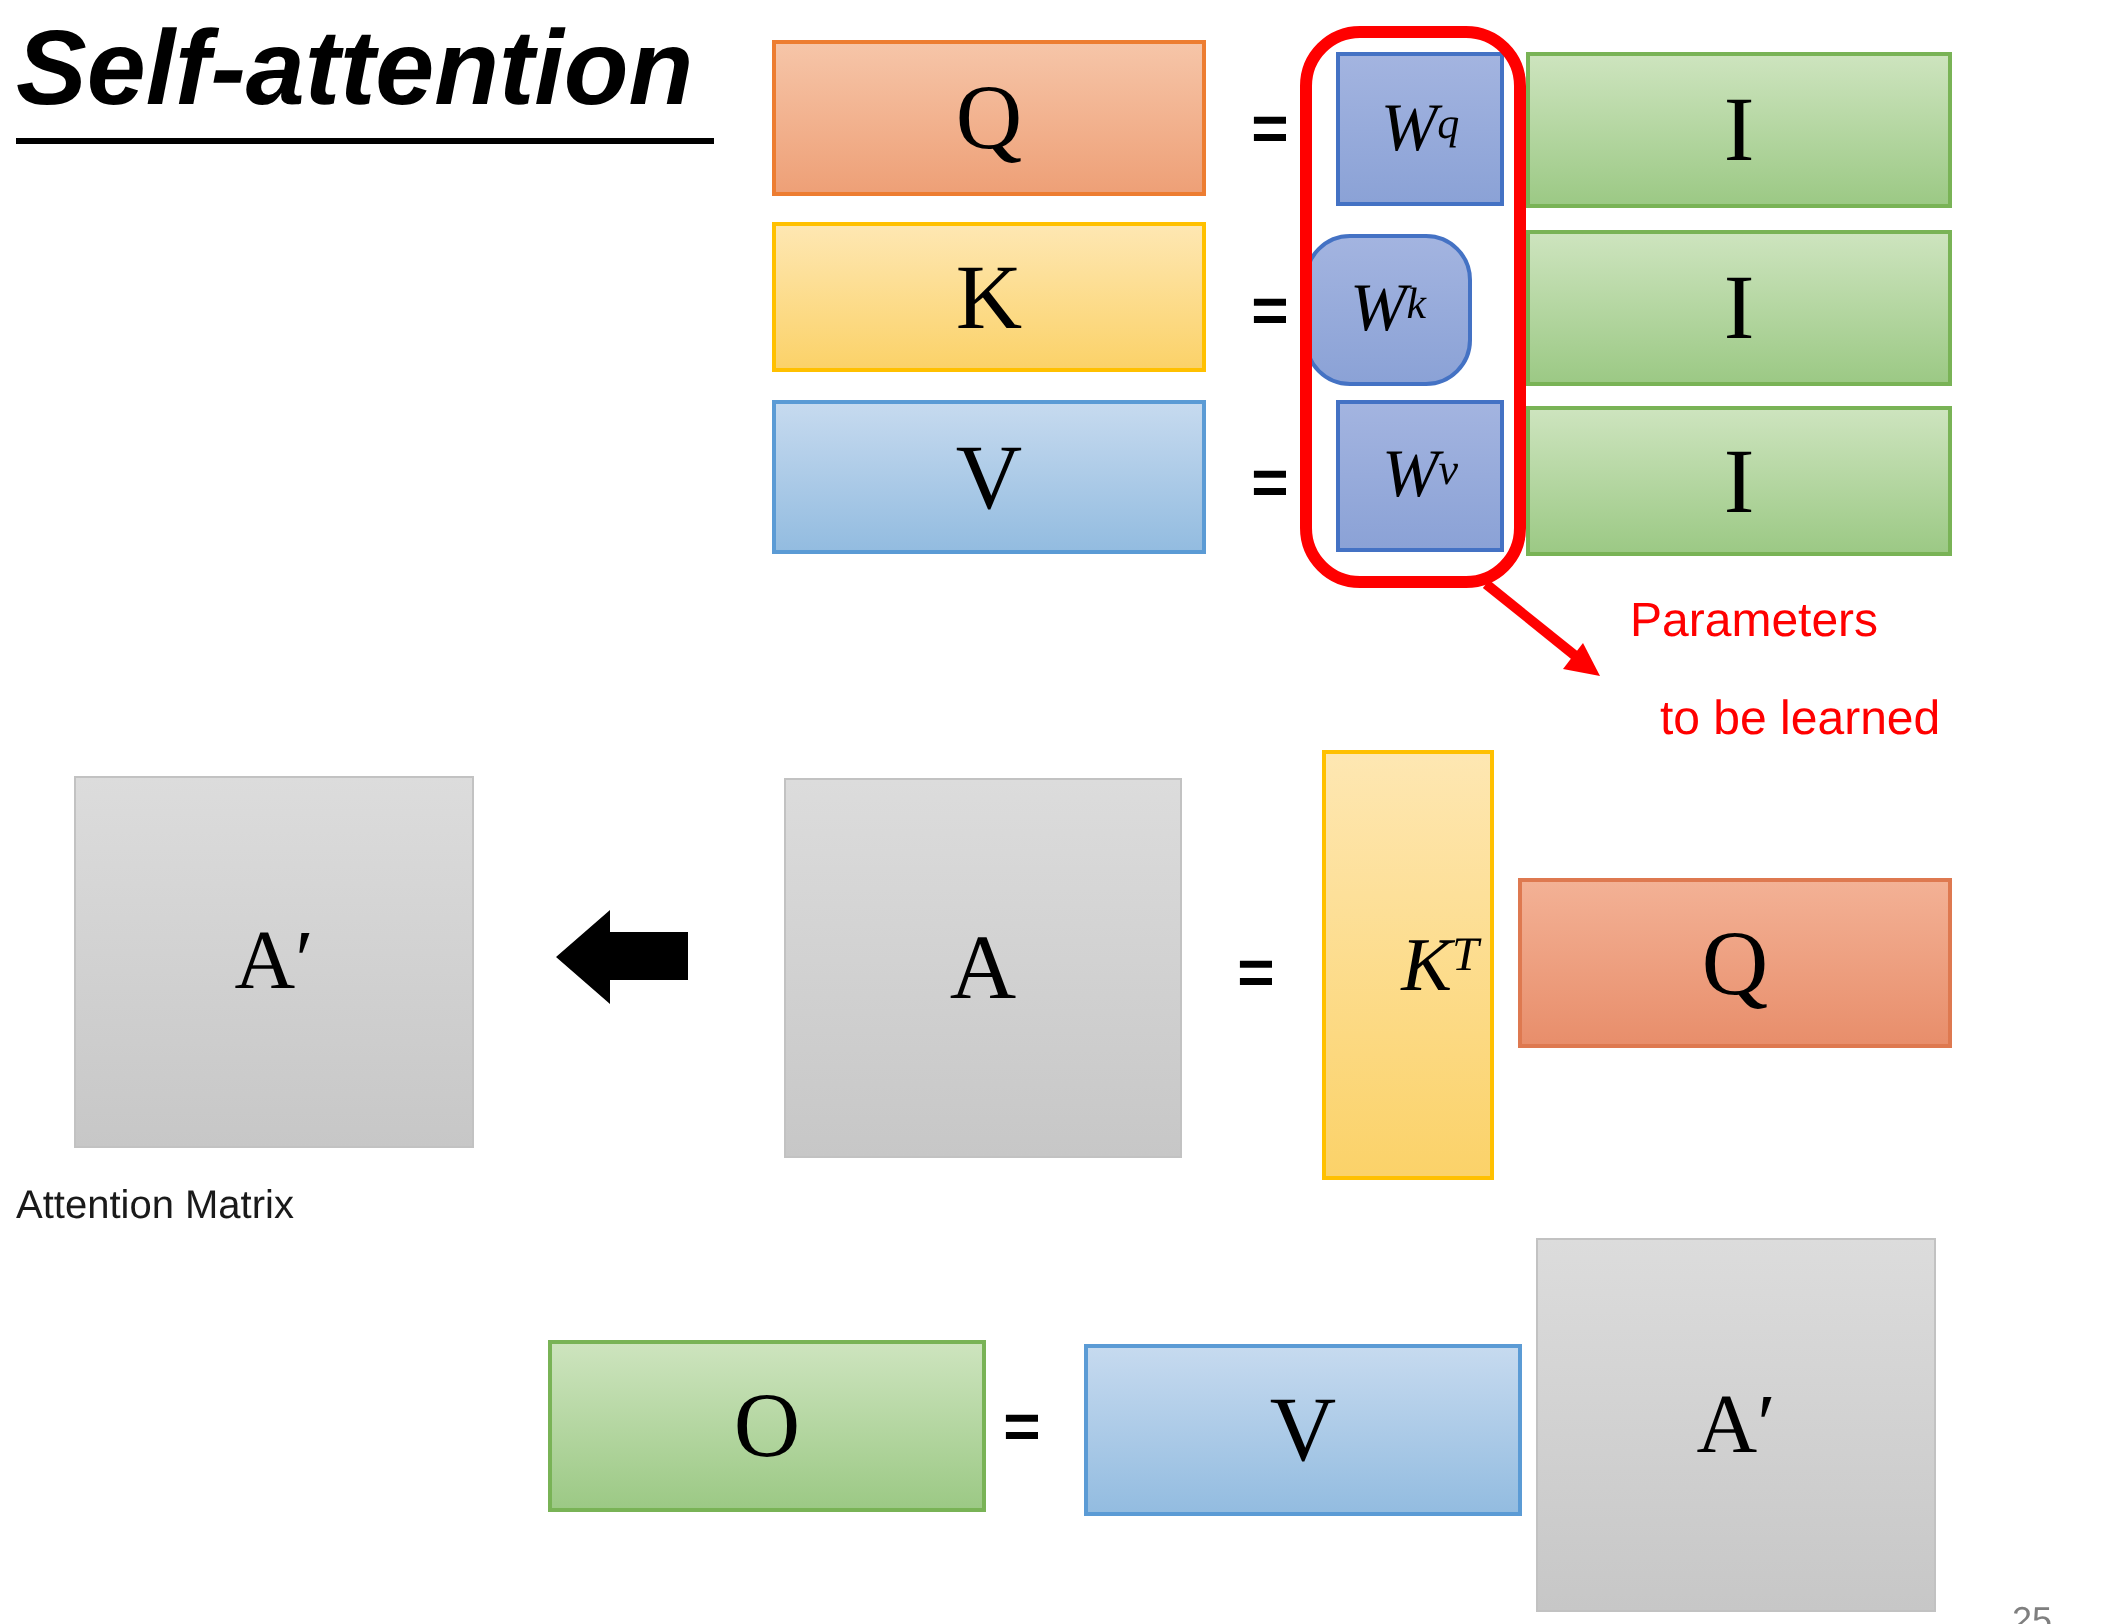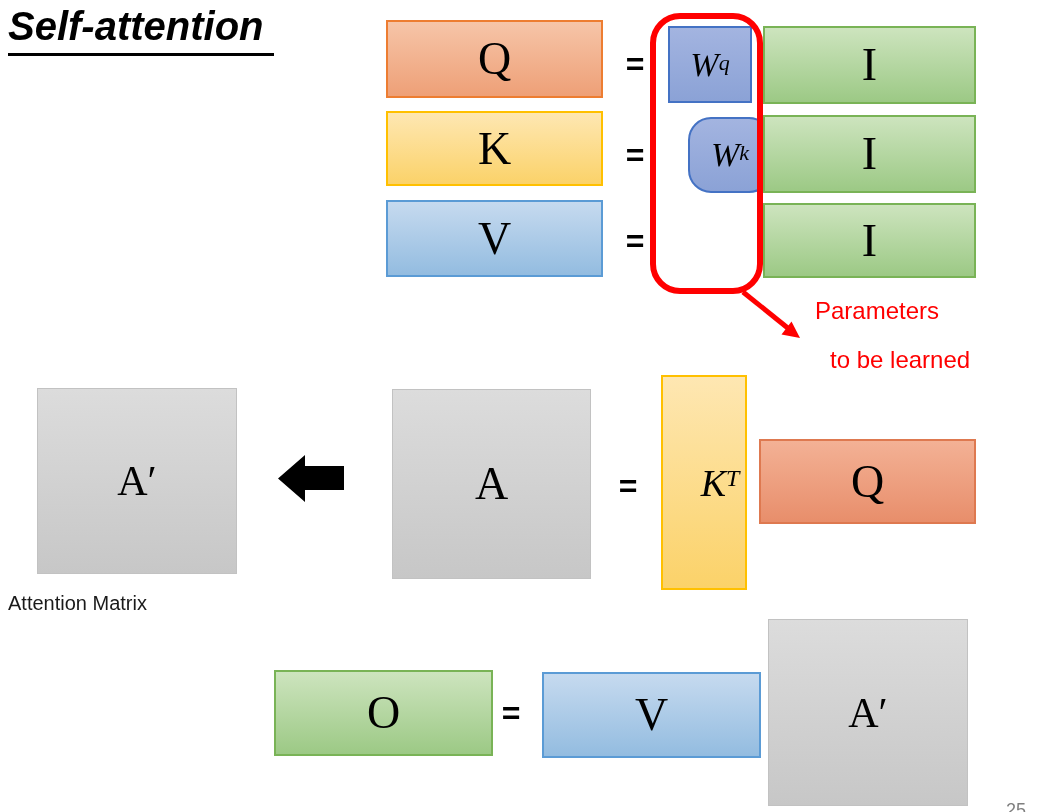--- a/index.html
+++ b/index.html
@@ -27,21 +27,21 @@
     position:absolute;width:26px;text-align:center;
     font-weight:700;font-size:32px;line-height:36px;color:#000;
     font-family:"Liberation Sans",sans-serif;
   }
   .wtext{font-family:"Liberation Serif",serif;font-style:italic;font-size:34px;color:#000;text-align:right;}
   .wtext sup{font-size:22px;font-style:italic;vertical-align:6px;}
   .kttext{font-family:"Liberation Serif",serif;font-style:italic;font-size:38px;color:#000;}
   .kttext sup{font-size:24px;font-style:italic;vertical-align:10px;}
   .title{
     position:absolute;left:8px;top:4px;
-    font-size:40px;font-weight:700;font-style:italic;color:#000;
+    font-size:53px;font-weight:700;font-style:italic;color:#000;
     padding:0 10px 4px 0;border-bottom:3px solid #000;
   }
   .redtext{position:absolute;color:#FF0000;font-size:24px;line-height:34px;white-space:nowrap;}
   .caption{position:absolute;left:8px;top:592px;font-size:20px;color:#1a1a1a;}
   .outline-red{
     position:absolute;left:650px;top:13px;width:113px;height:281px;
     box-sizing:border-box;border:6px solid #FF0000;border-radius:30px;
     background:transparent;
   }
   .pagenum{position:absolute;left:1006px;top:800px;font-size:18px;color:#7F7F7F;}
@@ -63,22 +63,25 @@
     <span class="mletter big">V</span>
   </div>
 
   <span class="eq" style="left:622px;top:46px;">=</span>
   <span class="eq" style="left:622px;top:137px;">=</span>
   <span class="eq" style="left:622px;top:223px;">=</span>
 
   <div class="box box-indigo" style="left:668px;top:26px;width:84px;height:77px;">
     <span class="wtext"><i>W</i><sup><i>q</i></sup></span>
   </div>
-  <div class="box box-indigo" style="left:688px;top:117px;width:84px;height:76px;border-radius:23px;">
+  <div class="box box-indigo" style="left:652px;top:117px;width:84px;height:76px;border-radius:23px;">
     <span class="wtext"><i>W</i><sup><i>k</i></sup></span>
+  </div>
+  <div class="box box-indigo" style="left:668px;top:200px;width:84px;height:76px;">
+    <span class="wtext"><i>W</i><sup><i>v</i></sup></span>
   </div>
 
   <div class="box box-green" style="left:763px;top:26px;width:213px;height:78px;">
     <span class="mletter big">I</span>
   </div>
   <div class="box box-green" style="left:763px;top:115px;width:213px;height:78px;">
     <span class="mletter big">I</span>
   </div>
   <div class="box box-green" style="left:763px;top:203px;width:213px;height:75px;">
     <span class="mletter big">I</span>

